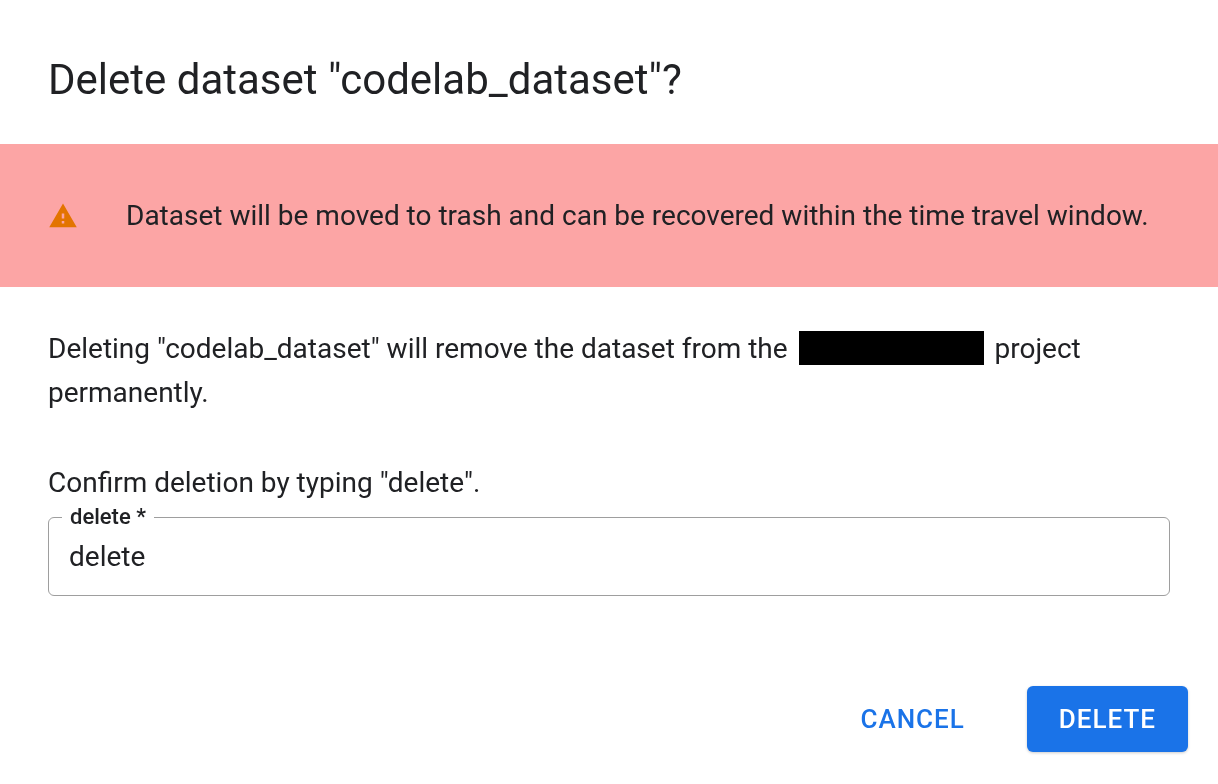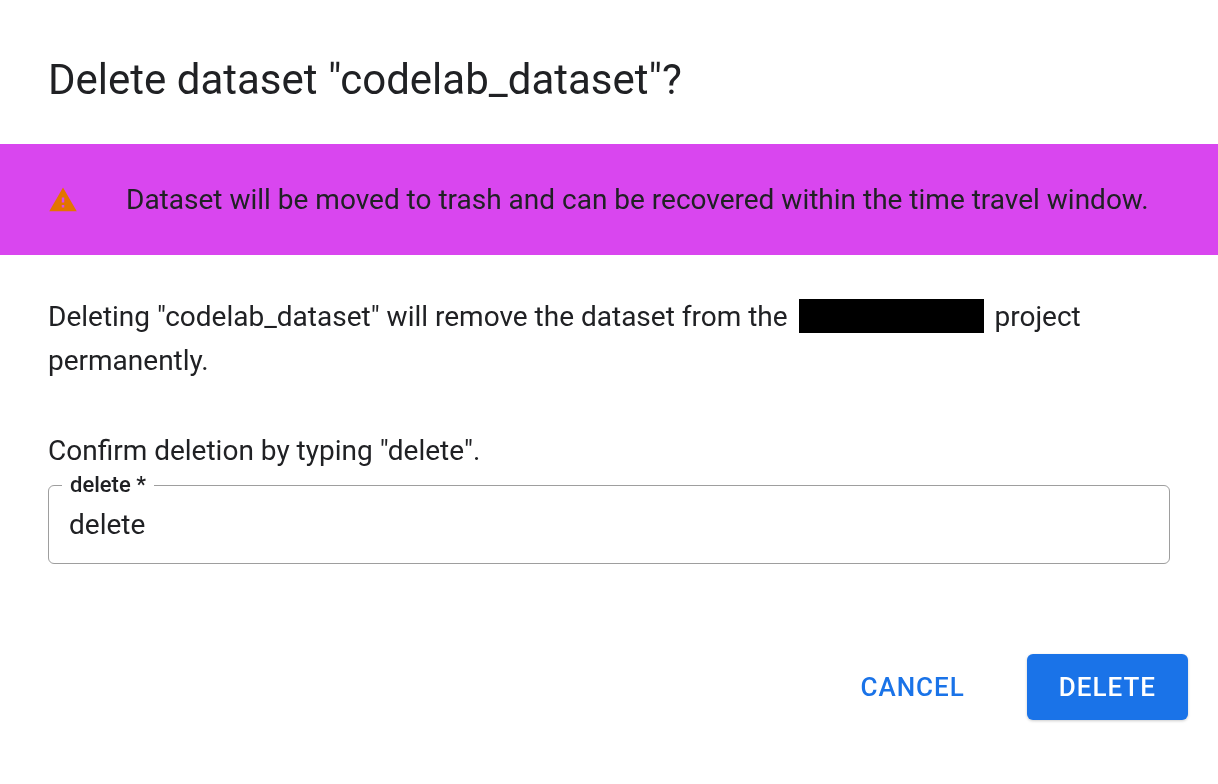--- a/index.html
+++ b/index.html
@@ -19,22 +19,22 @@
     padding: 0;
   }
   .dialog-title {
     font-size: 42px;
     font-weight: 400;
     padding: 55px 48px 40px 48px;
     color: #202124;
     letter-spacing: 0px;
   }
   .info-banner {
-    background: #d946ef;
-    padding: 36px 48px;
+    background: #fca5a5;
+    padding: 52px 48px;
     display: flex;
     align-items: center;
     gap: 48px;
   }
   .warning-icon {
     width: 30px;
     height: 30px;
     flex-shrink: 0;
   }
   .warning-icon svg {

